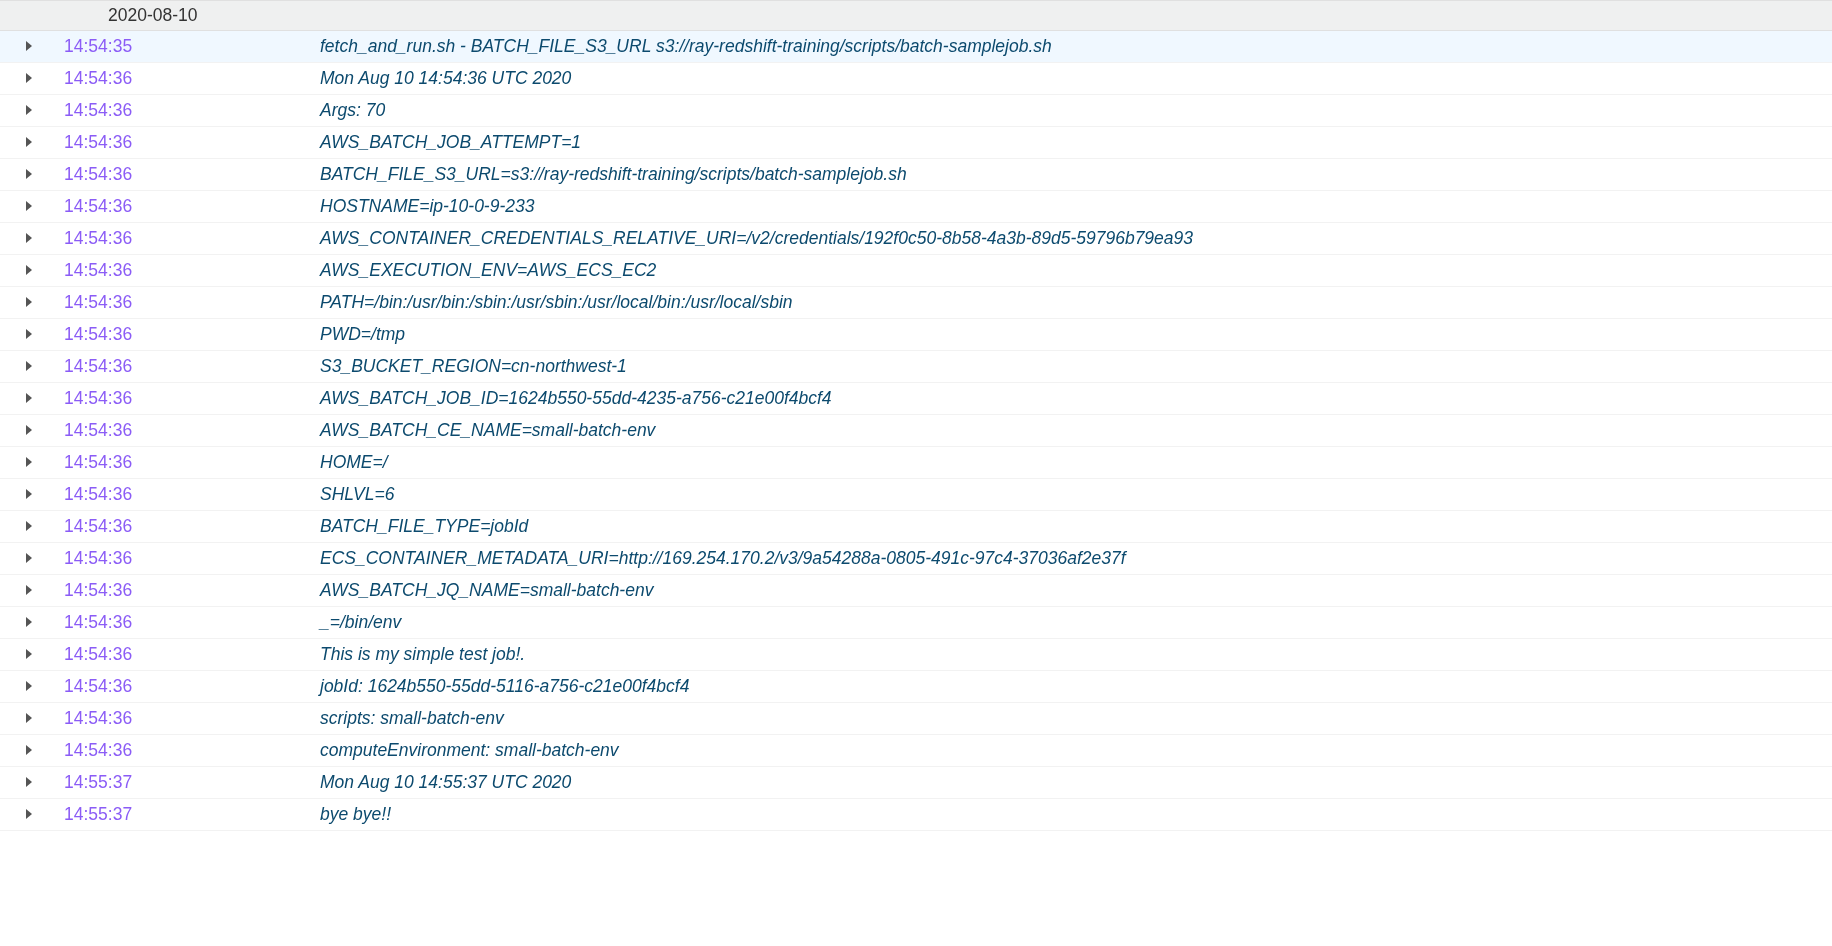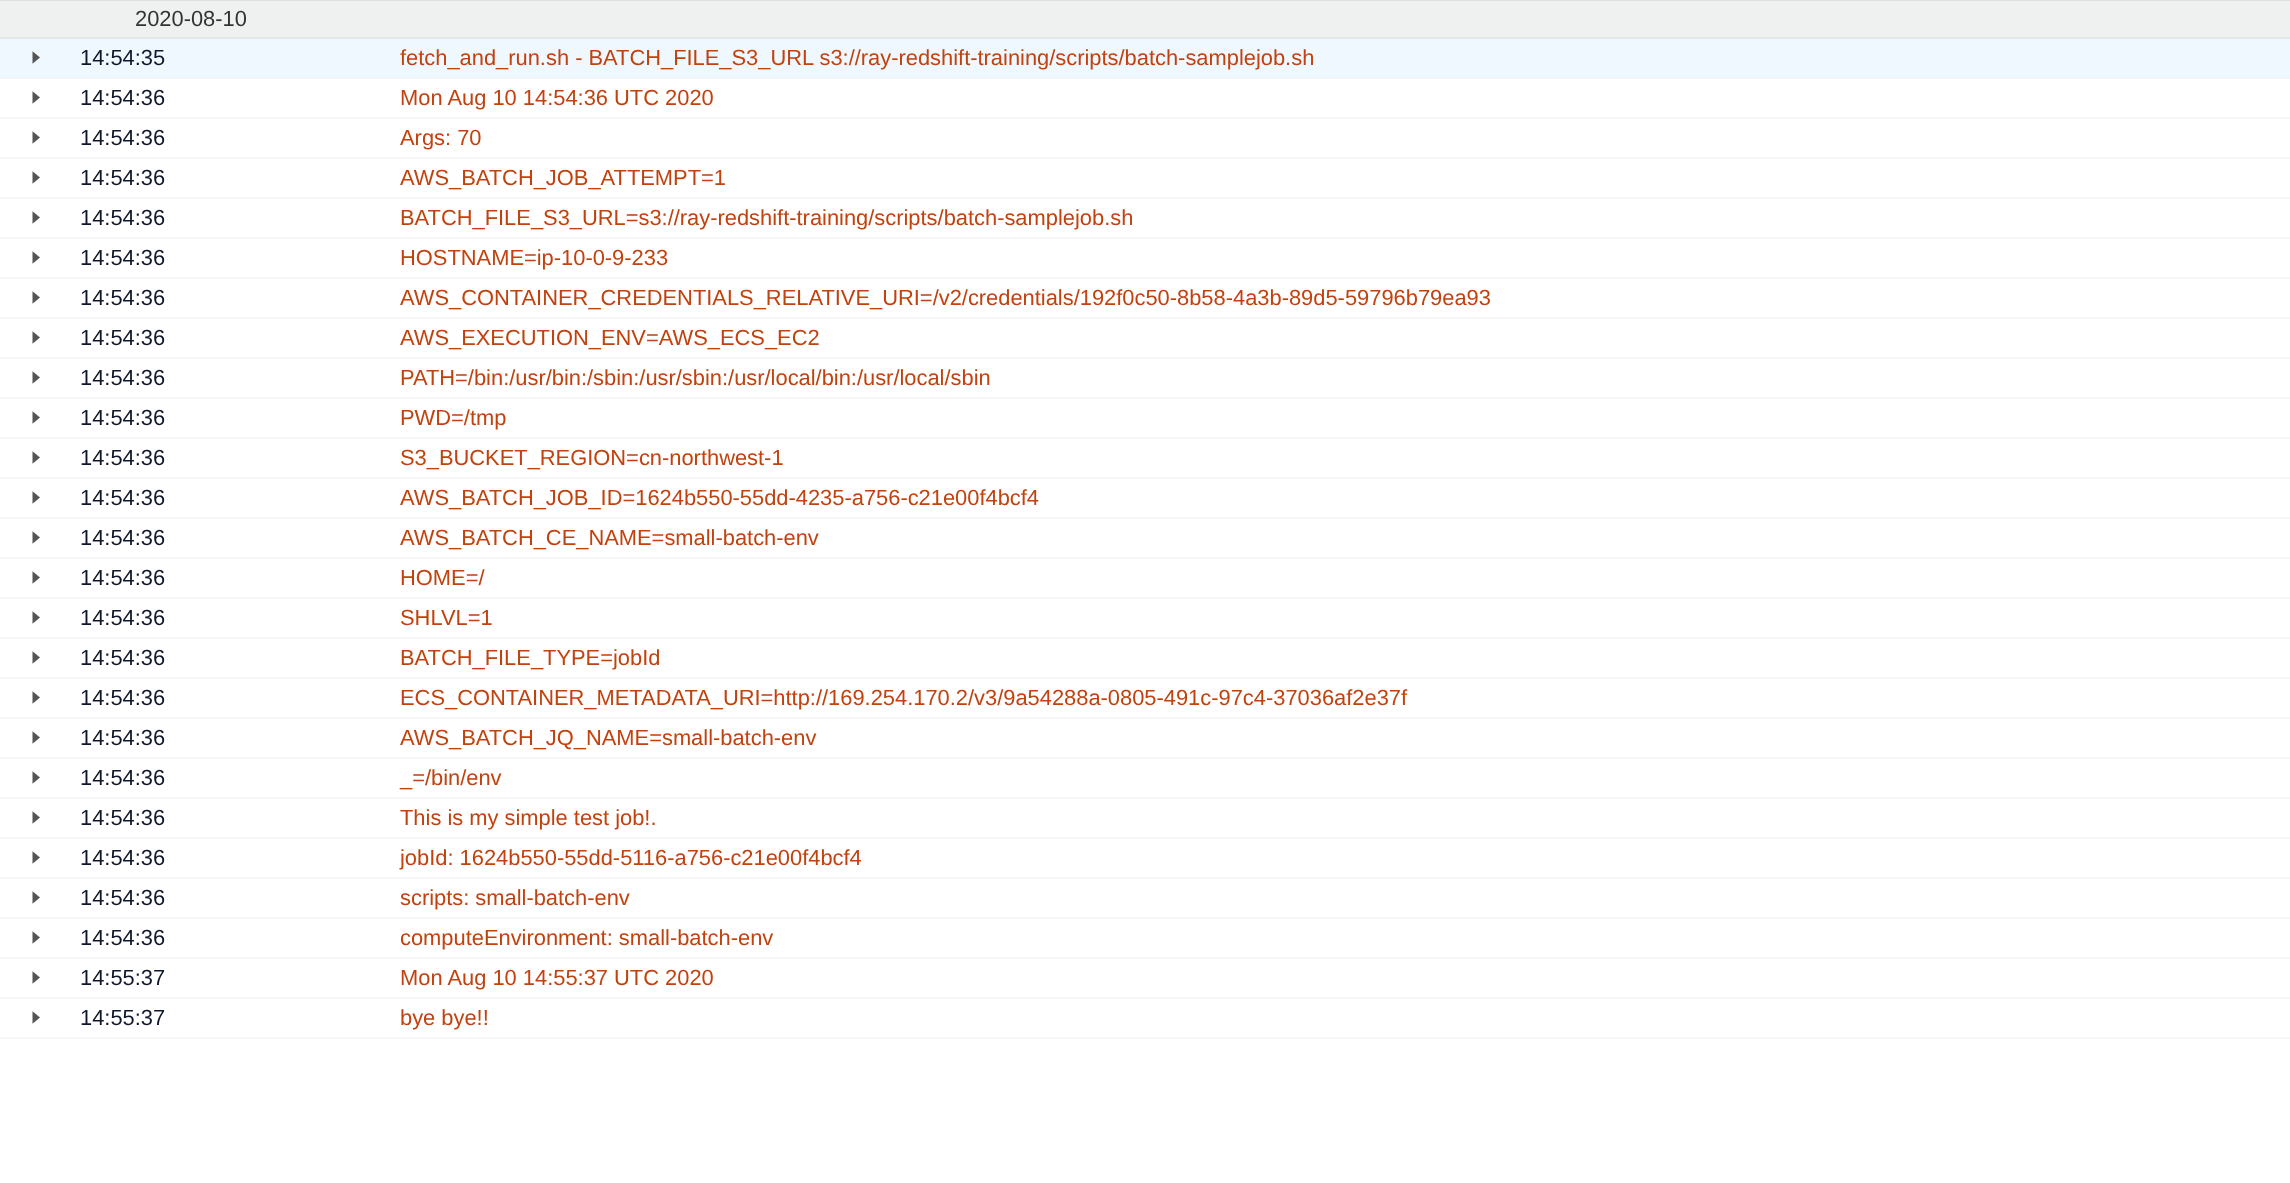--- a/index.html
+++ b/index.html
@@ -51,25 +51,26 @@
       width: 0;
       height: 0;
       border-top: 5px solid transparent;
       border-bottom: 5px solid transparent;
       border-left: 6px solid #555;
       margin-left: 14px;
     }
     .time-cell {
       width: 276px;
       padding-left: 20px !important;
-      color: #0f172a;
+      color: #8b5cf6;
     }
     .message-cell {
-      color: #c2410c;
+      color: #0c4a6e;
       padding-right: 10px !important;
+      font-style: italic;
     }
   </style>
 </head>
 <body>
 
 <table class="log-table">
   <tbody>
     <tr class="date-header">
       <td class="toggle-cell"></td>
       <td class="date-text" colspan="2">2020-08-10</td>
@@ -140,21 +141,21 @@
         <td class="message-cell">AWS_BATCH_CE_NAME=small-batch-env</td>
       </tr>
       <tr class="log-row">
         <td class="toggle-cell"><span class="toggle-arrow"></span></td>
         <td class="time-cell">14:54:36</td>
         <td class="message-cell">HOME=/</td>
       </tr>
       <tr class="log-row">
         <td class="toggle-cell"><span class="toggle-arrow"></span></td>
         <td class="time-cell">14:54:36</td>
-        <td class="message-cell">SHLVL=1</td>
+        <td class="message-cell">SHLVL=6</td>
       </tr>
       <tr class="log-row">
         <td class="toggle-cell"><span class="toggle-arrow"></span></td>
         <td class="time-cell">14:54:36</td>
         <td class="message-cell">BATCH_FILE_TYPE=jobId</td>
       </tr>
       <tr class="log-row">
         <td class="toggle-cell"><span class="toggle-arrow"></span></td>
         <td class="time-cell">14:54:36</td>
         <td class="message-cell">ECS_CONTAINER_METADATA_URI=http://169.254.170.2/v3/9a54288a-0805-491c-97c4-37036af2e37f</td>

